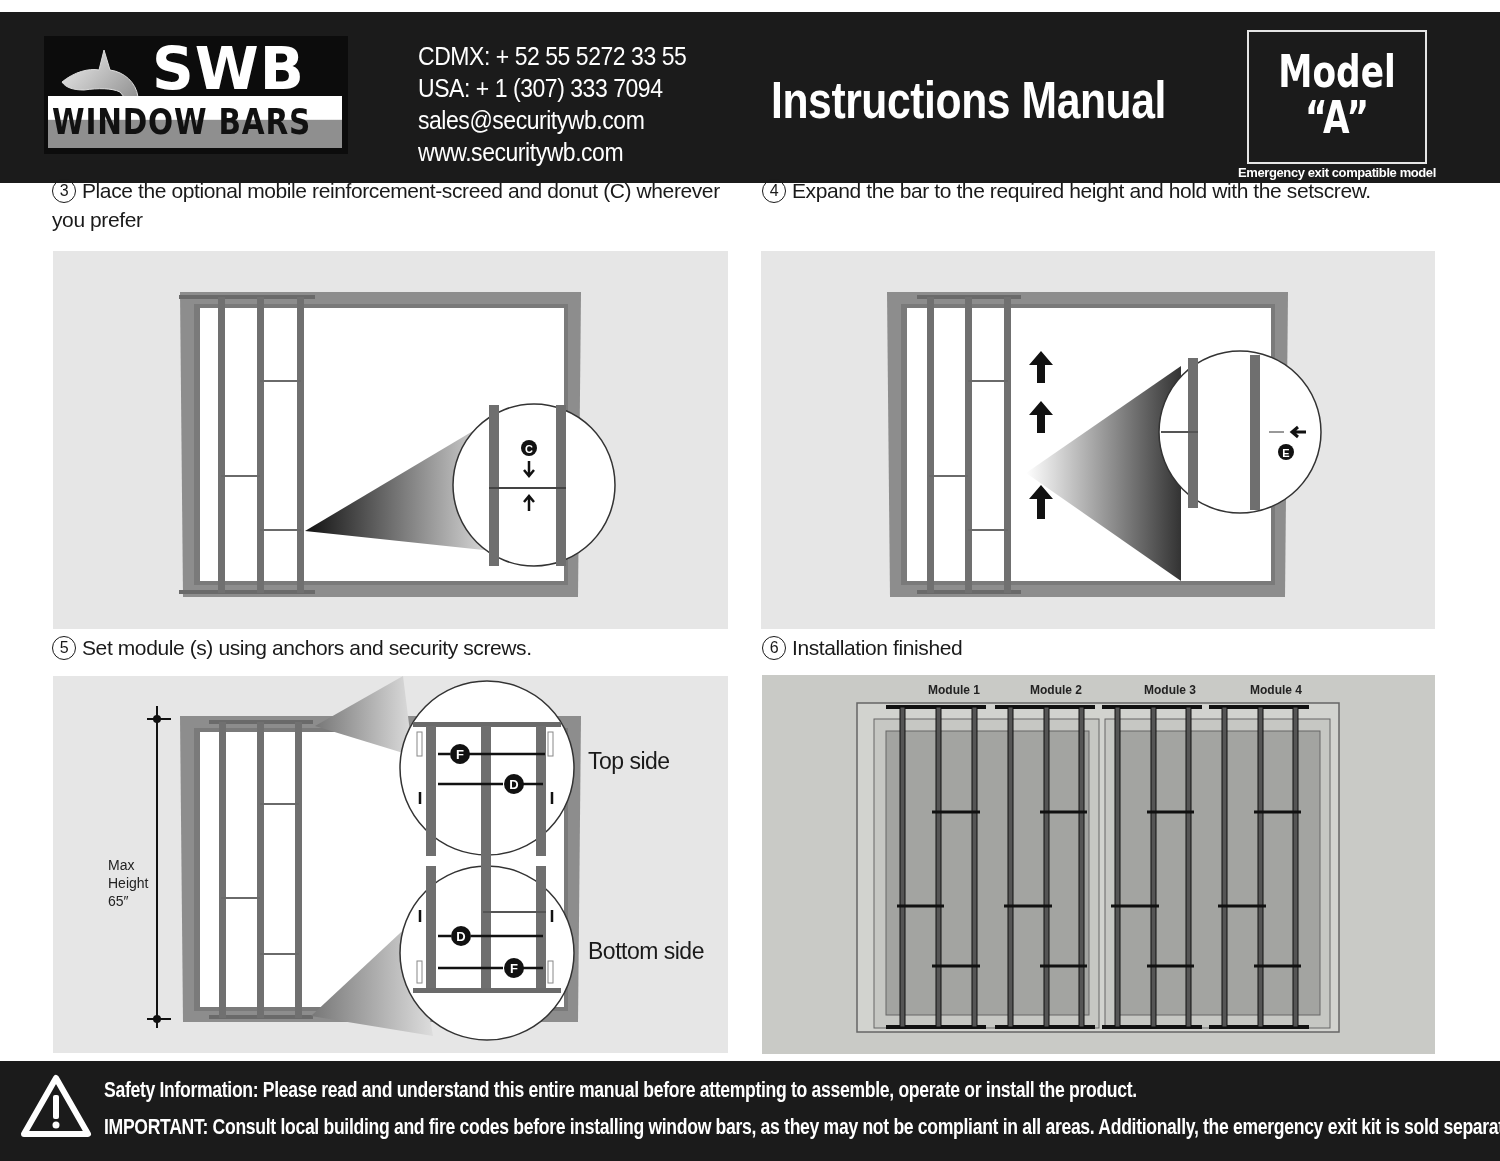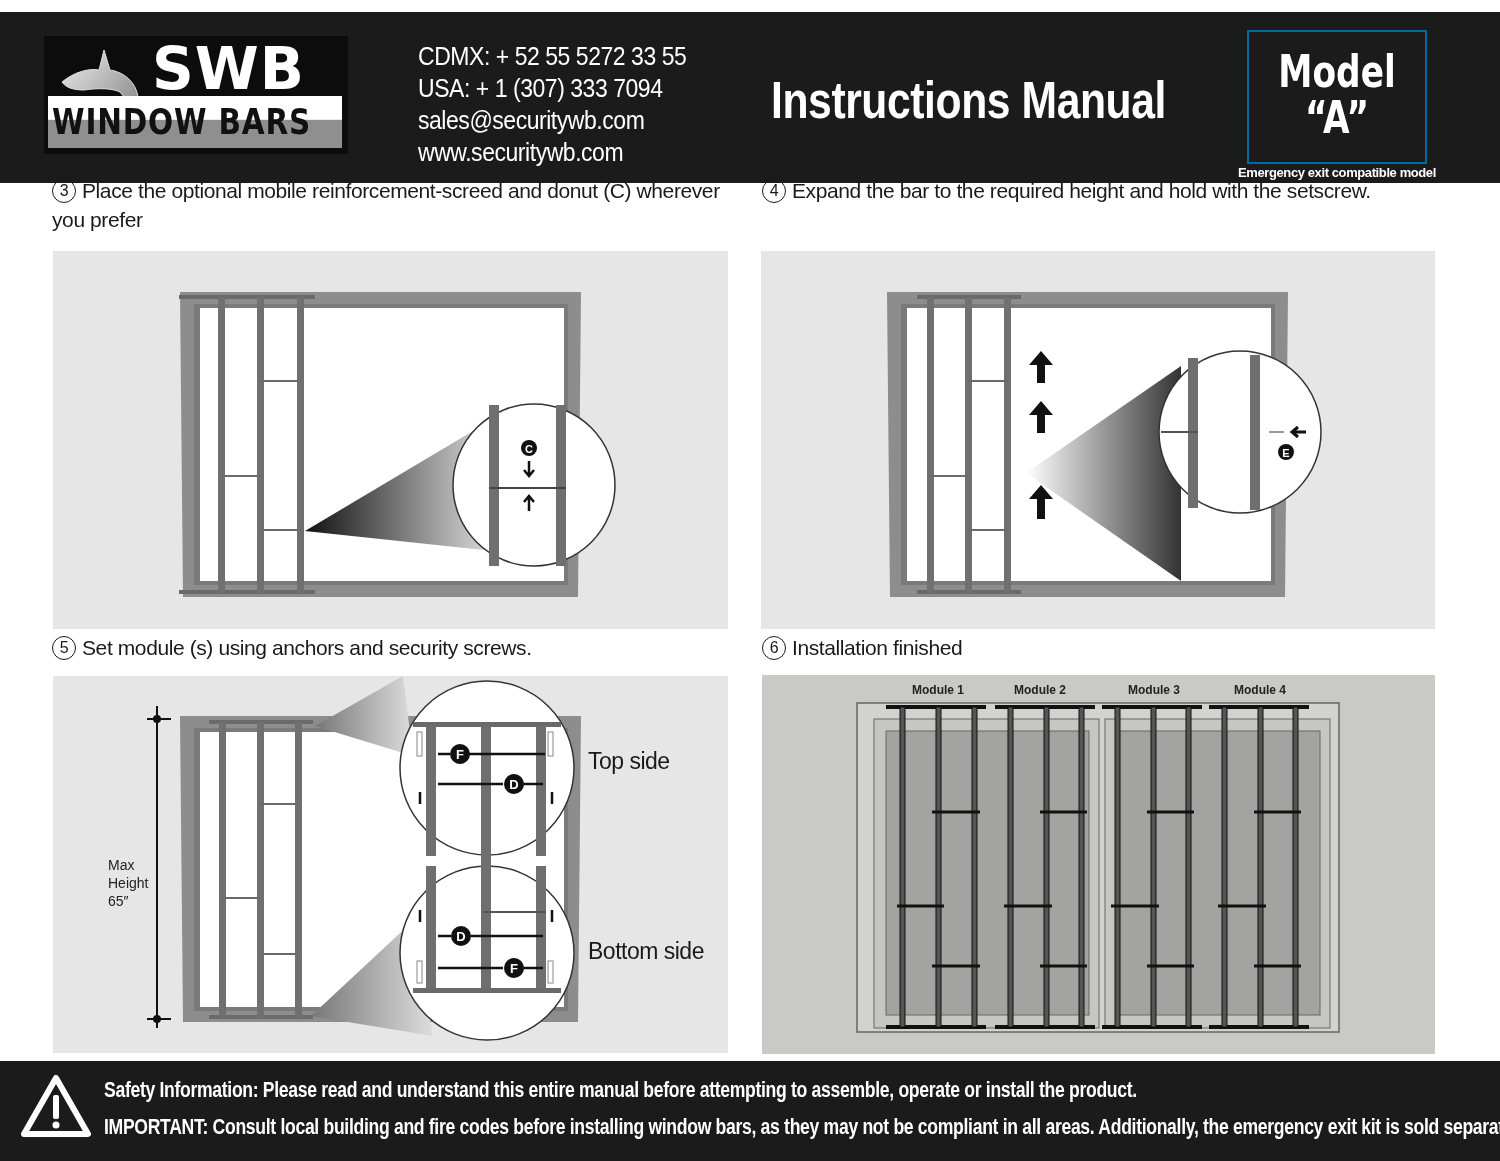--- a/index.html
+++ b/index.html
@@ -12,21 +12,21 @@
   .logo .swb { position: absolute; left: 108px; top: 2px; font-family: "DejaVu Sans", sans-serif; font-weight: bold; font-size: 58px; color: #fff; letter-spacing: 1px; line-height: 62px; transform: scaleY(1.02); }
   .logo .band { position: absolute; left: 4px; top: 60px; width: 294px; height: 52px; background: linear-gradient(#ffffff 0%, #ffffff 45%, #8f8f8f 46%, #8f8f8f 100%); }
   .logo .wb { position: absolute; left: 8px; top: 64px; width: 286px; text-align: center; font-family: "DejaVu Sans", sans-serif; font-weight: bold; font-size: 36px; color: #111; line-height: 44px; transform: scaleX(0.82); transform-origin: left center; letter-spacing: 1px; white-space: nowrap; }
   .logo svg { position: absolute; left: 10px; top: 6px; }
 
   .contact { position: absolute; left: 418px; top: 28px; color: #fff; font-family: "Liberation Sans", sans-serif; font-size: 25px; line-height: 32px; letter-spacing: -0.5px; }
   .contact div { white-space: nowrap; transform: scaleX(0.92); transform-origin: left; }
 
   .title { position: absolute; left: 771px; top: 56px; color: #fff; font-family: "Liberation Sans", sans-serif; font-weight: bold; font-size: 52px; line-height: 64px; white-space: nowrap; transform: scaleX(0.82); transform-origin: left; letter-spacing: -0.5px; }
 
-  .model-box { position: absolute; left: 1247px; top: 18px; width: 180px; height: 134px; border: 2px solid #0369a1; color: #fff; text-align: center; }
+  .model-box { position: absolute; left: 1247px; top: 18px; width: 180px; height: 134px; border: 2px solid #e5e5e5; color: #fff; text-align: center; }
   .model-box .m1 { font-family: "DejaVu Sans", sans-serif; font-weight: bold; font-size: 44px; line-height: 48px; margin-top: 16px; transform: scaleX(0.78); }
   .model-box .m2 { font-family: "DejaVu Sans", sans-serif; font-weight: bold; font-size: 44px; line-height: 44px; transform: scaleX(0.78); }
   .model-sub { position: absolute; left: 1222px; top: 153px; width: 230px; text-align: center; color: #fff; font-size: 13px; font-weight: bold; white-space: nowrap; letter-spacing: -0.4px; }
 
   
   .step { position: absolute; color: #1a1a1a; font-family: Liberation Sans, sans-serif; font-size: 21px; line-height: 29px; letter-spacing: -0.4px; }
   .step .num { display: inline-block; width: 24px; height: 24px; border: 1.5px solid #1a1a1a; border-radius: 50%; font-size: 16px; line-height: 21px; text-align: center; vertical-align: 2px; margin-right: 6px; }
   .step .txt { display: inline; transform: scaleX(0.9); }
   .step .line2 { padding-left: 32px; }
   .s3 { left: 52px; top: 176px; width: 690px; }
@@ -37,21 +37,21 @@
   .panel { position: absolute; background: #e6e6e6; overflow: hidden; }
   .p3 { left: 53px; top: 251px; width: 675px; height: 378px; }
   .p4 { left: 761px; top: 251px; width: 674px; height: 378px; }
   .p5 { left: 53px; top: 676px; width: 675px; height: 377px; }
   .p6 { left: 762px; top: 675px; width: 673px; height: 379px; background: #c9cac6; }
   .panel svg { position: absolute; left: 0; top: 0; }
 
   .lbl { position: absolute; font-family: "Liberation Sans", sans-serif; color: #1a1a1a; }
   .p5 .side { font-size: 23px; letter-spacing: -0.5px; }
   .p5 .maxh { font-size: 14px; line-height: 18px; color: #222; }
-  .mod { position: absolute; top: 8px; font-size: 12px; font-weight: bold; color: #222; }
+  .mod { position: absolute; top: 8px; font-size: 12px; font-weight: bold; color: #222; margin-left: 16px; }
 
   
   .footer { position: absolute; left: 0; top: 1061px; width: 1500px; height: 100px; background: #1b1b1b; color: #fff; padding-left: 41px; }
   .footer .warn { position: absolute; left: 20px; top: 12px; }
   .footer .f1, .footer .f2 { position: absolute; left: 104px; font-weight: bold; font-size: 22px; white-space: nowrap; transform: scaleX(0.8); transform-origin: left; letter-spacing: -0.4px; }
   .footer .f1 { top: 16px; }
   .footer .f2 { top: 53px; }
 </style>
 </head>
 <body>

